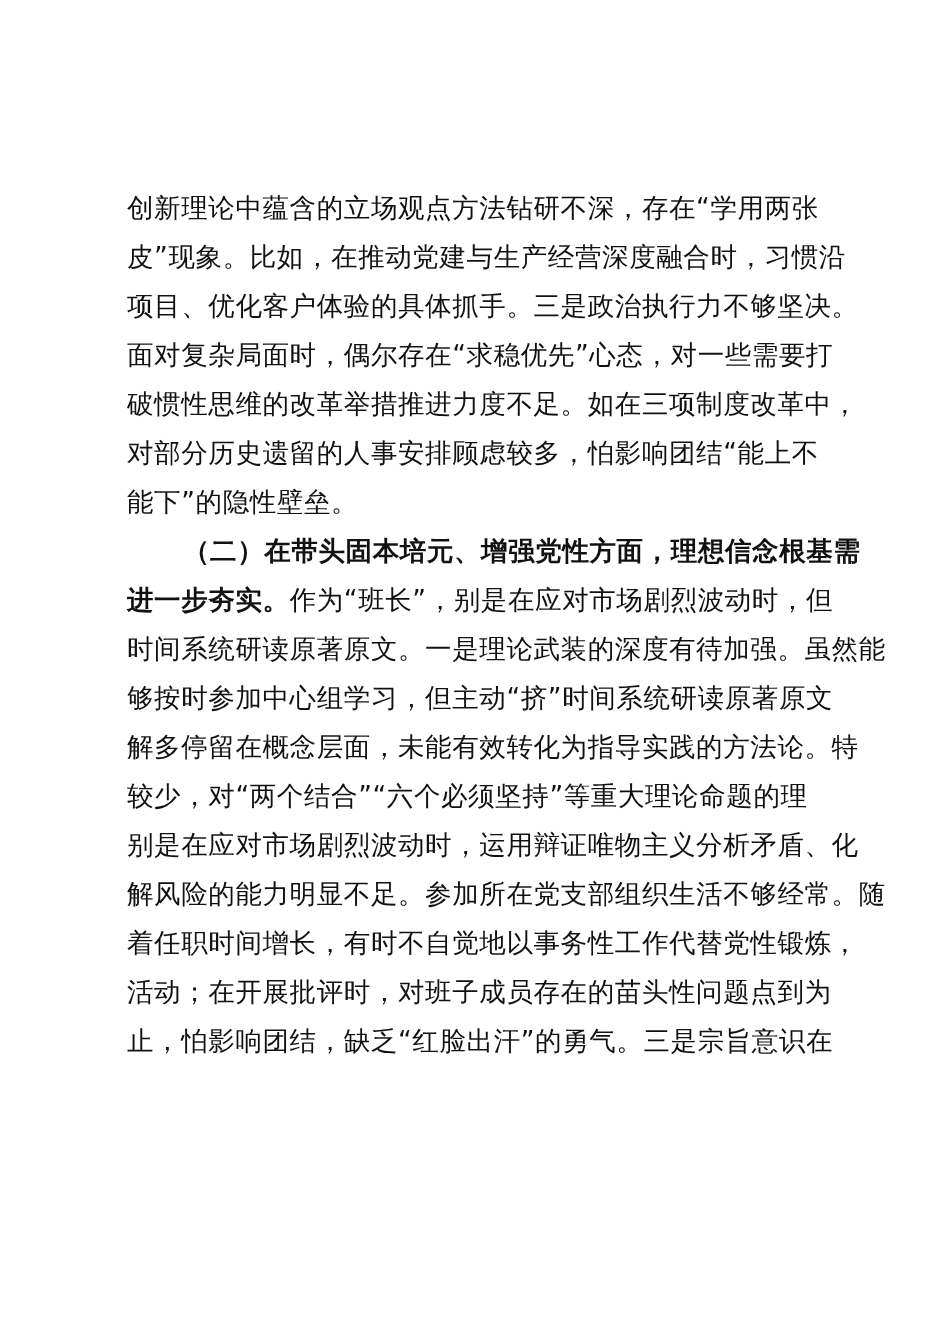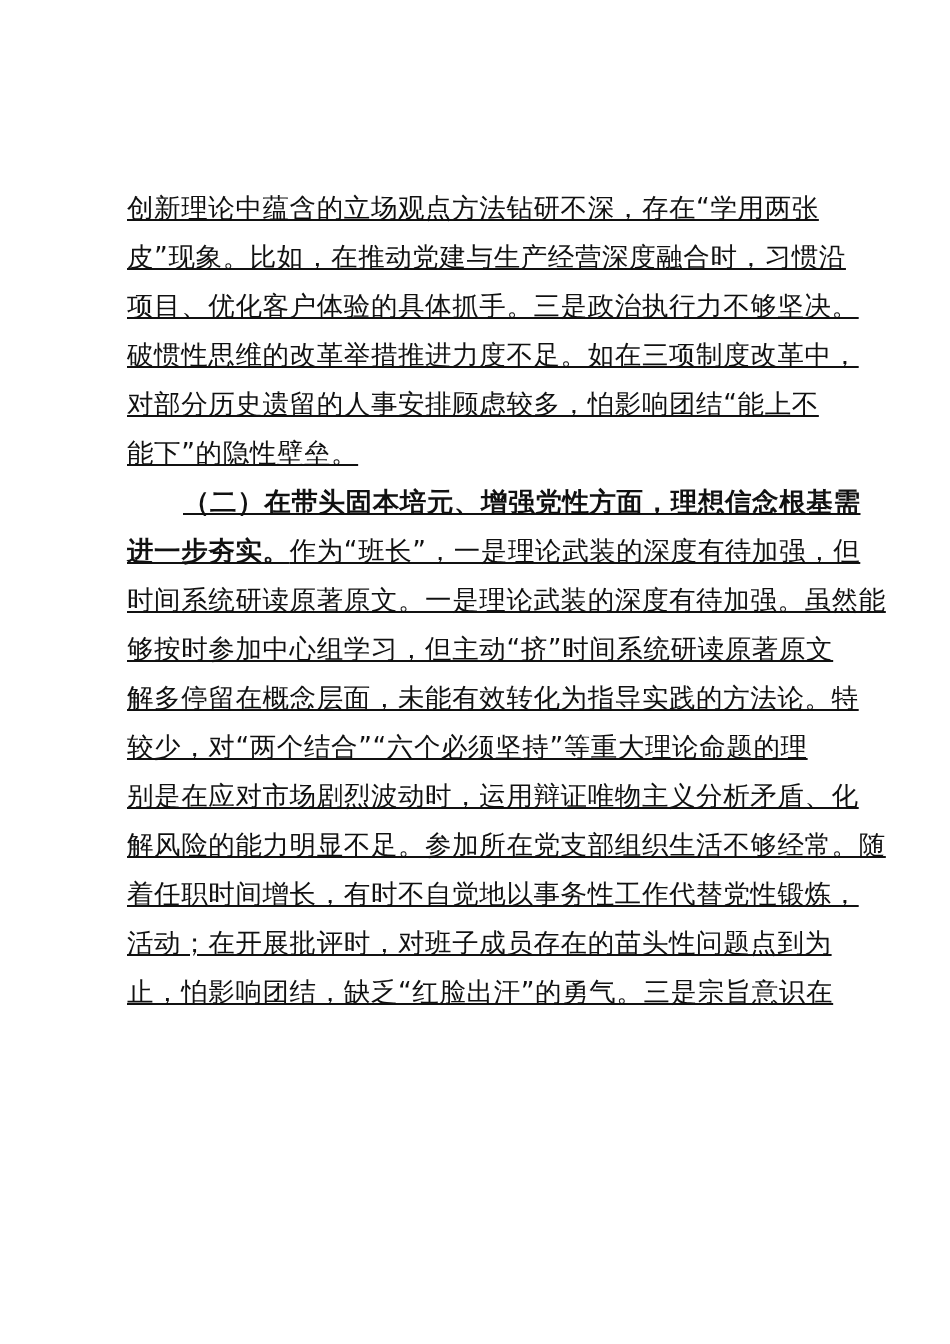--- a/index.html
+++ b/index.html
@@ -13,21 +13,20 @@
       position: relative;
       overflow: hidden;
       font-family: "DejaVu Sans", "Liberation Sans", sans-serif;
       color: #111111;
     }
     .page {
       position: absolute;
       left: 127px;
       top: 183px;
       width: 704px;
-      text-decoration: underline;
     }
     .line {
       height: 49px;
       line-height: 49px;
       font-size: 26.5px;
       white-space: nowrap;
       letter-spacing: 0.6px;
     }
     .indent {
       padding-left: 56px;
@@ -39,29 +38,30 @@
   </style>
 </head>
 <body>
 
 <div class="page">
 
   <div class="paragraph">
     <div class="line">创新理论中蕴含的立场观点方法钻研不深，存在“学用两张</div>
     <div class="line">皮”现象。比如，在推动党建与生产经营深度融合时，习惯沿</div>
     <div class="line">项目、优化客户体验的具体抓手。三是政治执行力不够坚决。</div>
+    <div class="line">面对复杂局面时，偶尔存在“求稳优先”心态，对一些需要打</div>
     <div class="line">破惯性思维的改革举措推进力度不足。如在三项制度改革中，</div>
     <div class="line">对部分历史遗留的人事安排顾虑较多，怕影响团结“能上不</div>
     <div class="line">能下”的隐性壁垒。</div>
   </div>
 
   <div class="paragraph">
     <div class="line indent bold">（二）在带头固本培元、增强党性方面，理想信念根基需</div>
     <div class="line">
-      <span class="bold">进一步夯实。</span><span>作为“班长”，一是理论武装的深度有待加强，但</span>
+      <span class="bold">进一步夯实。</span><span>作为“班长”，别是在应对市场剧烈波动时，但</span>
     </div>
     <div class="line">时间系统研读原著原文。一是理论武装的深度有待加强。虽然能</div>
     <div class="line">够按时参加中心组学习，但主动“挤”时间系统研读原著原文</div>
     <div class="line">解多停留在概念层面，未能有效转化为指导实践的方法论。特</div>
     <div class="line">较少，对“两个结合”“六个必须坚持”等重大理论命题的理</div>
     <div class="line">别是在应对市场剧烈波动时，运用辩证唯物主义分析矛盾、化</div>
     <div class="line">解风险的能力明显不足。参加所在党支部组织生活不够经常。随</div>
     <div class="line">着任职时间增长，有时不自觉地以事务性工作代替党性锻炼，</div>
     <div class="line">活动；在开展批评时，对班子成员存在的苗头性问题点到为</div>
     <div class="line">止，怕影响团结，缺乏“红脸出汗”的勇气。三是宗旨意识在</div>

